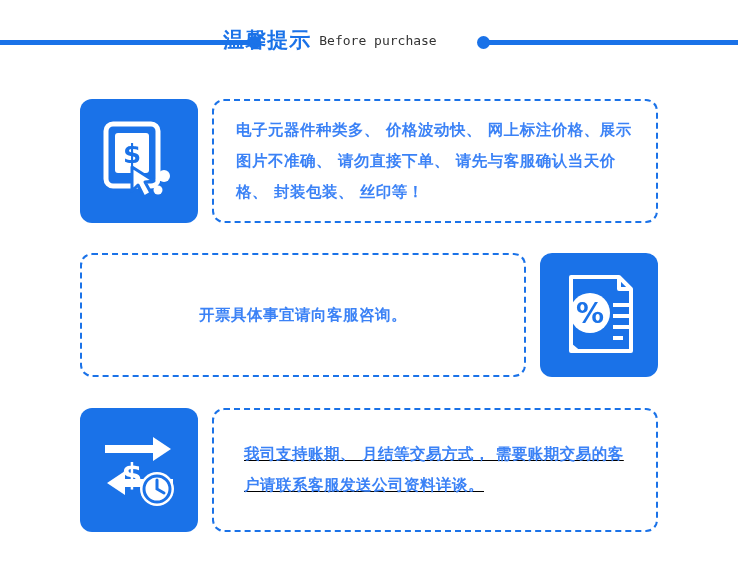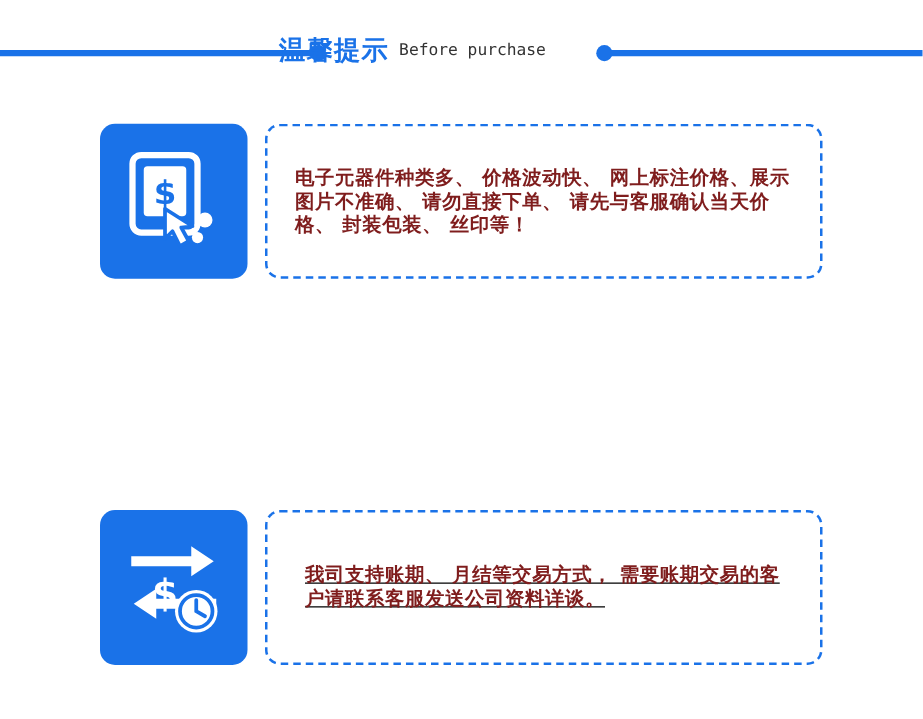--- a/index.html
+++ b/index.html
@@ -106,24 +106,24 @@
     padding: 0 30px;
     text-decoration: underline;
   }
   .row-2 .text-box {
     margin-right: 14px;
     padding: 0 22px;
     justify-content: center;
   }
 
   .body-text {
-    color: #7f1d1d;
+    color: #3b82f6;
     font-size: 15.5px;
     font-weight: bold;
-    line-height: 19px;
+    line-height: 31px;
     letter-spacing: 0.5px;
   }
   .body-text.center { text-align: center; }
 
   .icon-svg { display: block; }
 </style>
 </head>
 <body>
 
 <div class="page">
@@ -147,20 +147,38 @@
         <path d="M30 46 L30 70 L36 64 L42 76 L49 72 L43 61 L52 60 Z" fill="#ffffff" stroke="#1a72e8" stroke-width="3" stroke-linejoin="round"></path>
         <circle cx="62" cy="55" r="6" fill="#ffffff"></circle>
         <circle cx="56" cy="69" r="4.5" fill="#ffffff"></circle>
       </svg>
     </div>
     <div class="text-box">
       <div class="body-text">电子元器件种类多、 价格波动快、 网上标注价格、展示图片不准确、 请勿直接下单、 请先与客服确认当天价格、 封装包装、 丝印等！</div>
     </div>
   </div>
 
+  <div class="row row-2">
+    <div class="text-box">
+      <div class="body-text center">开票具体事宜请向客服咨询。</div>
+    </div>
+    <div class="icon-box">
+      <svg class="icon-svg" width="76" height="84" viewBox="0 0 76 84">
+        <path d="M10 4 H58 L70 16 V78 H10 Z" fill="none" stroke="#ffffff" stroke-width="4" stroke-linejoin="round"></path>
+        <path d="M58 4 V16 H70" fill="none" stroke="#ffffff" stroke-width="4" stroke-linejoin="round"></path>
+        <path d="M10 70 L22 80 L10 80 Z" fill="#ffffff"></path>
+        <circle cx="29" cy="40" r="20" fill="#ffffff"></circle>
+        <text x="29" y="50" font-size="28" font-family="DejaVu Sans, sans-serif" font-weight="bold" fill="#1a72e8" text-anchor="middle">%</text>
+        <rect x="52" y="30" width="16" height="4" fill="#ffffff"></rect>
+        <rect x="52" y="41" width="16" height="4" fill="#ffffff"></rect>
+        <rect x="52" y="52" width="16" height="4" fill="#ffffff"></rect>
+        <rect x="52" y="63" width="10" height="4" fill="#ffffff"></rect>
+      </svg>
+    </div>
+  </div>
 
   <div class="row row-3">
     <div class="icon-box">
       <svg class="icon-svg" width="80" height="82" viewBox="0 0 80 82">
         <path d="M6 16 H54 L54 8 L72 20 L54 32 L54 24 H6 Z" fill="#ffffff"></path>
         <path d="M74 50 H26 L26 42 L8 54 L26 66 L26 58 H74 Z" fill="#ffffff"></path>
         <text x="33" y="56" font-size="30" font-family="DejaVu Sans, sans-serif" font-weight="bold" fill="#ffffff" text-anchor="middle">$</text>
         <circle cx="58" cy="60" r="17" fill="#ffffff"></circle>
         <circle cx="58" cy="60" r="13" fill="none" stroke="#1a72e8" stroke-width="3"></circle>
         <path d="M58 51 V60 L65 64" fill="none" stroke="#1a72e8" stroke-width="3" stroke-linecap="round"></path>

